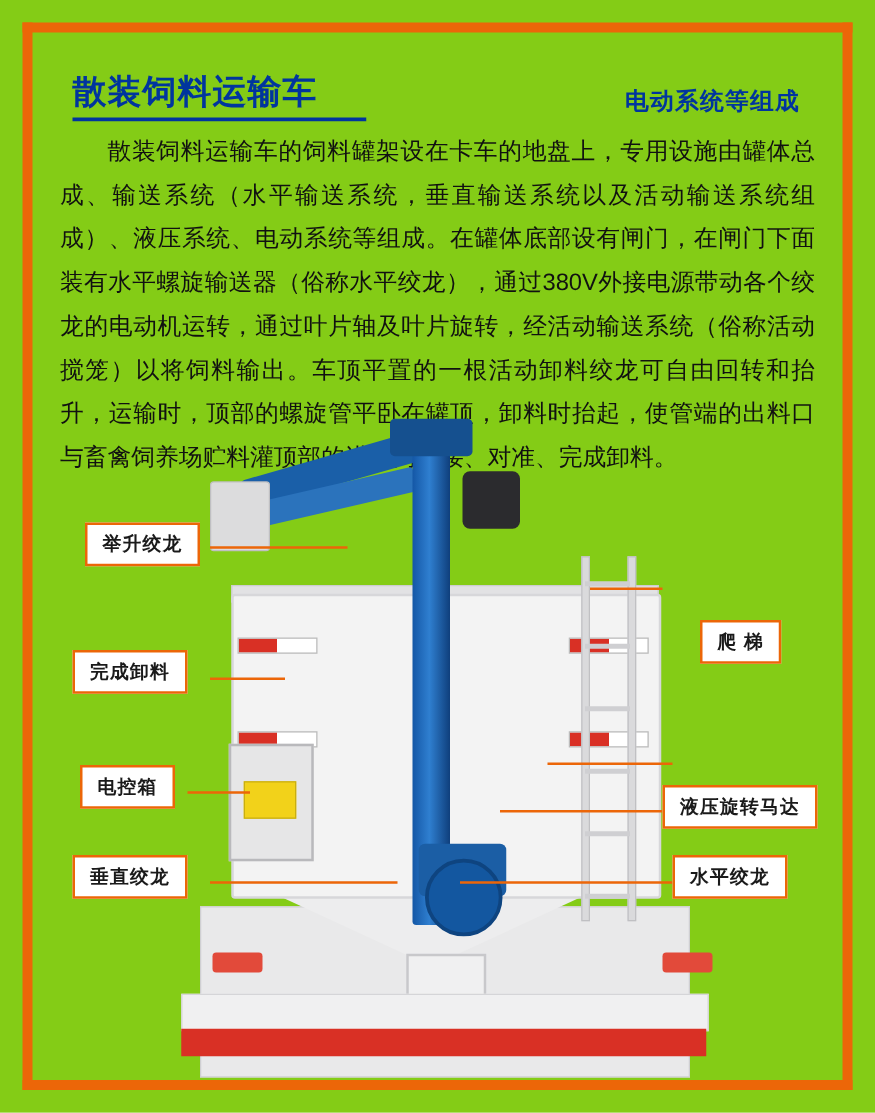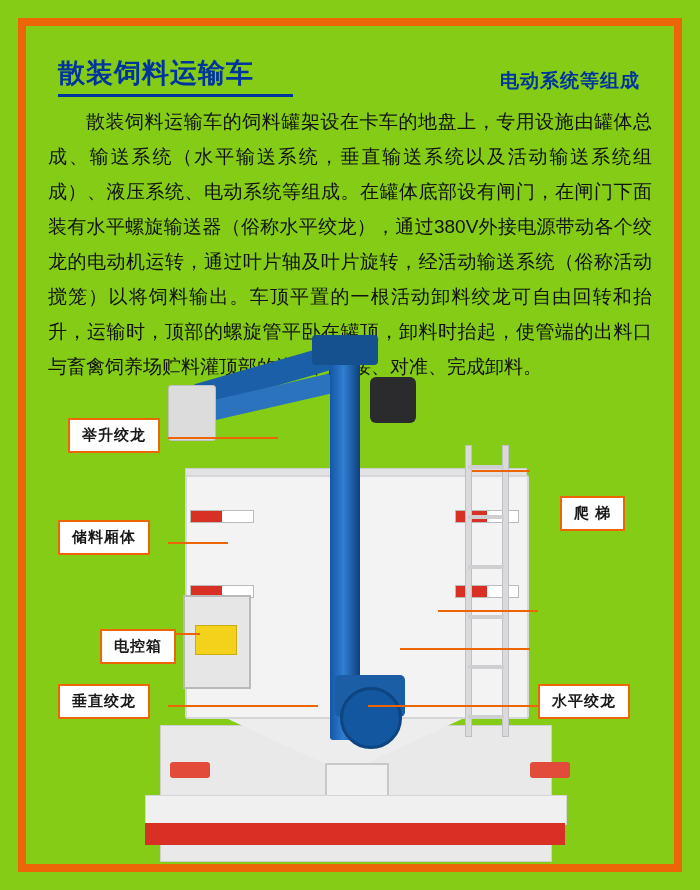--- a/index.html
+++ b/index.html
@@ -328,31 +328,32 @@
     <div class="taillight r"></div>
     <div class="hitch"></div>
     <div class="bumper-white"></div>
     <div class="bumper"></div>
   </div>
 
   <div class="leader" style="left:168px; top:437px; width:110px;"></div>
   <div class="callout" style="left:68px; top:418px;">举升绞龙</div>
 
   <div class="leader" style="left:168px; top:542px; width:60px;"></div>
-  <div class="callout" style="left:58px; top:520px;">储料厢体</div>
+  <div class="callout" style="left:58px; top:520px;">完成卸料</div>
 
   <div class="leader" style="left:150px; top:633px; width:50px;"></div>
-  <div class="callout" style="left:64px; top:629px;margin-left:36px;">电控箱</div>
+  <div class="callout" style="left:64px; top:612px;">电控箱</div>
 
   <div class="leader" style="left:168px; top:705px; width:150px;"></div>
   <div class="callout" style="left:58px; top:684px;">垂直绞龙</div>
 
   <div class="leader" style="left:472px; top:470px; width:58px;"></div>
   <div class="callout" style="left:560px; top:452px;margin-top:44px;">爬 梯</div>
 
   <div class="leader" style="left:438px; top:610px; width:100px;"></div>
 
   <div class="leader" style="left:400px; top:648px; width:130px;"></div>
+  <div class="callout" style="left:530px; top:628px;">液压旋转马达</div>
 
   <div class="leader" style="left:368px; top:705px; width:170px;"></div>
   <div class="callout" style="left:538px; top:684px;font-family:Liberation Mono, monospace;">水平绞龙</div>
 
 </div>
 
 </body></html>

